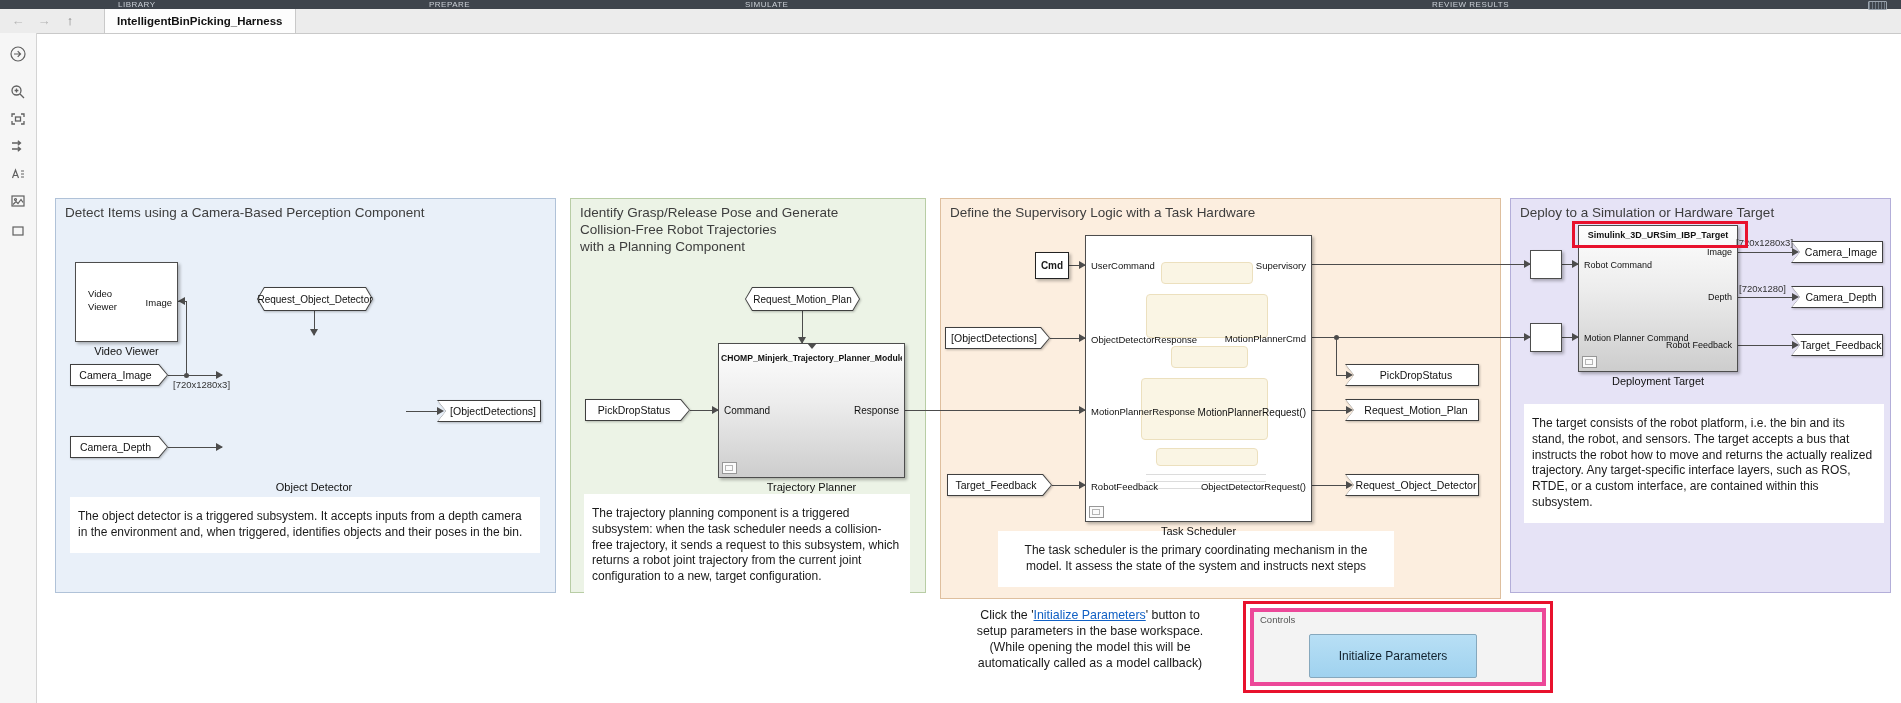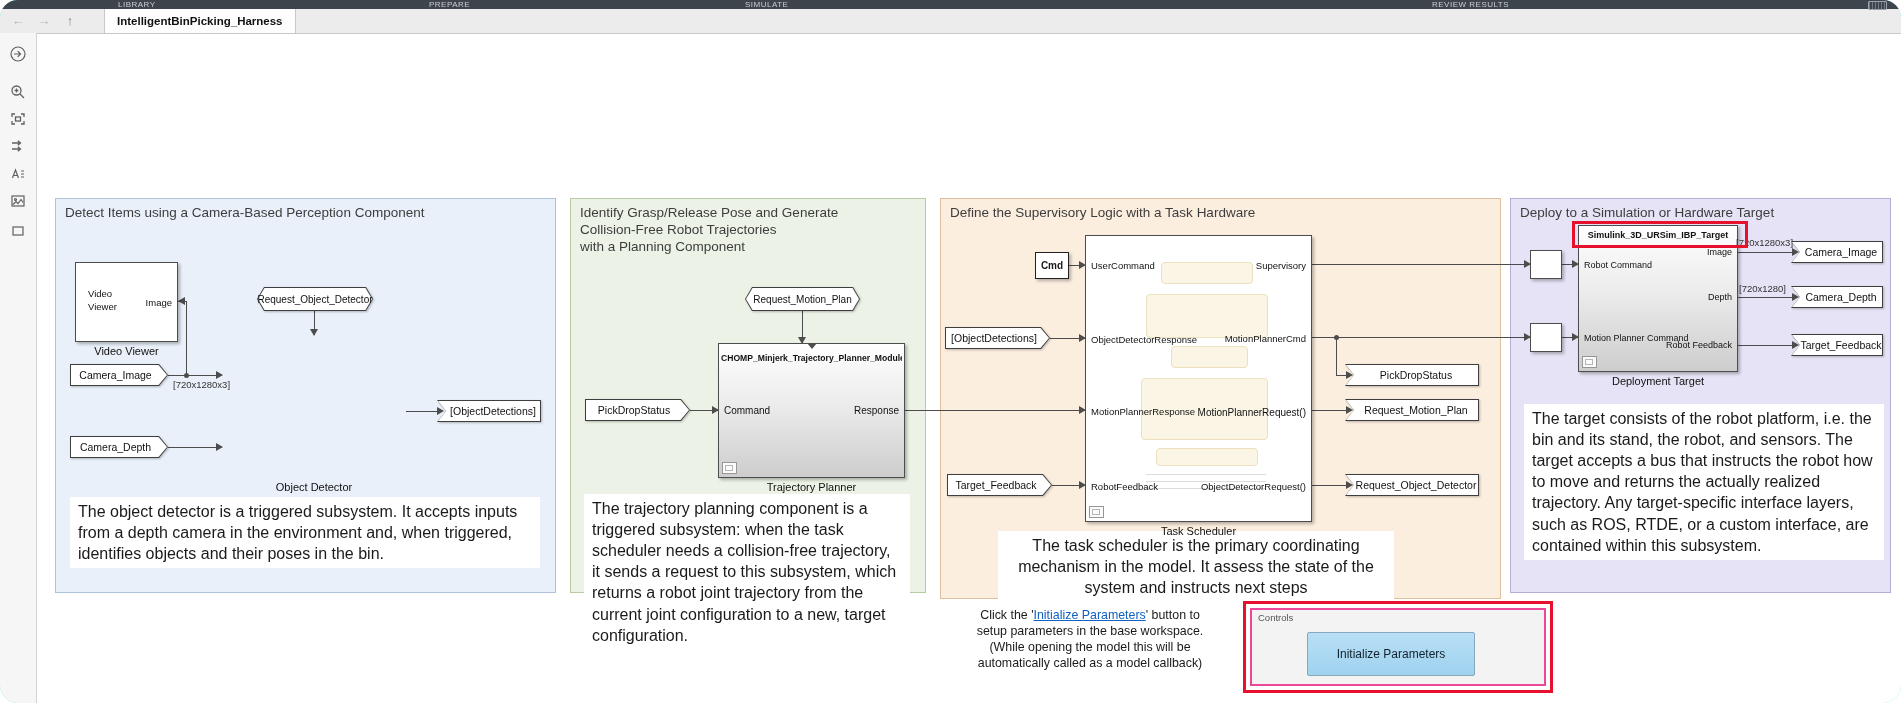--- a/index.html
+++ b/index.html
@@ -1,17 +1,17 @@
 <!DOCTYPE html>
 <html><head>
 <meta charset="utf-8">
 <style>
   html,body{margin:0;padding:0;background:#fff;}
   .screen{position:relative;width:1901px;height:703px;background:#5eead4;
-    font-family:"Liberation Sans",sans-serif;overflow:hidden;color:#1a1a1a;border-radius:18px;}
+    font-family:"Liberation Sans",sans-serif;overflow:hidden;color:#1a1a1a;}
 
   
   .ribbon{position:absolute;left:0;top:0;width:100%;height:9px;background:#3e444c;z-index:6;}
   .rsec{position:absolute;top:0;font-size:8px;line-height:9px;color:#c9ced5;letter-spacing:.5px;}
   .kbd-icon{position:absolute;right:14px;top:1px;width:17px;height:7px;border:1px solid #9aa3ad;border-radius:1px;
     background:linear-gradient(90deg,#707a85 1px,transparent 1px) 0 0/3px 100%;}
 
   
   .tabbar{position:absolute;left:0;top:9px;width:100%;height:24px;background:#ececec;border-bottom:1px solid #c9c9c9;z-index:5;}
   .navbtn{position:absolute;top:3px;width:20px;height:18px;text-align:center;font-size:13px;line-height:18px;color:#b5b5b5;cursor:default;}
@@ -22,21 +22,21 @@
 
   
   .ltb{position:absolute;left:0;top:33px;width:36px;height:670px;background:#f6f6f6;border-right:1px solid #d4d4d4;z-index:5;}
   .tool{position:absolute;left:9px;width:18px;height:18px;}
   .tool svg{display:block;}
 
   
   #canvas{position:absolute;left:36px;top:33px;width:1865px;height:670px;background:#fff;}
   .panel{position:absolute;box-sizing:border-box;border:1px solid;z-index:0;}
   .ptitle{position:absolute;font-size:13.5px;color:#3d3d3d;white-space:pre-line;z-index:1;line-height:1.25;}
-  .desc{position:absolute;background:#fff;font-size:16px;color:#1a1a1a;padding:4px 8px;line-height:1.32;z-index:1;box-sizing:border-box;}
+  .desc{position:absolute;background:#fff;font-size:12px;color:#1a1a1a;padding:12px 8px;line-height:1.32;z-index:1;box-sizing:border-box;}
   .desc.ctr{text-align:center;}
   .ann{position:absolute;font-size:9.5px;color:#333;z-index:2;white-space:nowrap;}
 
   
   .blk{position:absolute;box-sizing:border-box;border:1px solid #4d4d4d;z-index:2;
     background:linear-gradient(180deg,#fefefe 0%,#ececec 45%,#cdcdcd 100%);
     box-shadow:2px 2px 3px rgba(0,0,0,.28);}
   .blk.flat{background:#fff;}
   .blk.bold{border-width:1.5px;border-color:#222;}
   .bhdr{position:absolute;top:3px;left:2px;right:2px;text-align:center;font-weight:bold;font-size:9.5px;
@@ -78,21 +78,21 @@
   .ar{position:absolute;width:0;height:0;z-index:1;}
   .ar-r{border-top:4px solid transparent;border-bottom:4px solid transparent;border-left:7px solid #4c4c4c;}
   .ar-l{border-top:4px solid transparent;border-bottom:4px solid transparent;border-right:7px solid #4c4c4c;}
   .ar-d{border-left:4px solid transparent;border-right:4px solid transparent;border-top:7px solid #4c4c4c;}
   .dot{position:absolute;width:5px;height:5px;border-radius:50%;background:#4c4c4c;z-index:1;}
 
   
   .hl{position:absolute;border:3px solid #e8112d;z-index:4;box-sizing:border-box;}
   .instr{position:absolute;font-size:12.4px;line-height:1.3;text-align:center;white-space:pre-line;z-index:2;}
   .lnk{color:#1160c4;text-decoration:underline;cursor:pointer;}
-  .ctrl-panel{position:absolute;inset:4px;background:#f3f3f3;border:2px solid #ec4899;}
+  .ctrl-panel{position:absolute;inset:4px;background:#f3f3f3;border:4px solid #ec4899;}
   .ctrl-legend{position:absolute;left:6px;top:2px;font-size:9.5px;color:#555;}
   .init-btn{position:absolute;left:55px;top:22px;width:168px;height:44px;
     background:linear-gradient(180deg,#b8dff5,#9fd2ef);border:1px solid #86a8bd;border-radius:2px;
     font-family:"Liberation Sans",sans-serif;font-size:12px;color:#12222e;cursor:pointer;}
   .vvtxt{position:absolute;left:12px;top:24px;font-size:9.5px;white-space:pre-line;line-height:1.4;color:#111;}
 </style>
 </head>
 <body>
 
 <div class="screen">

